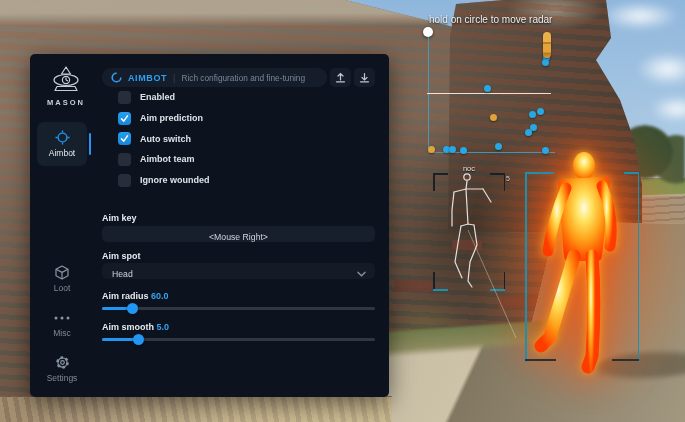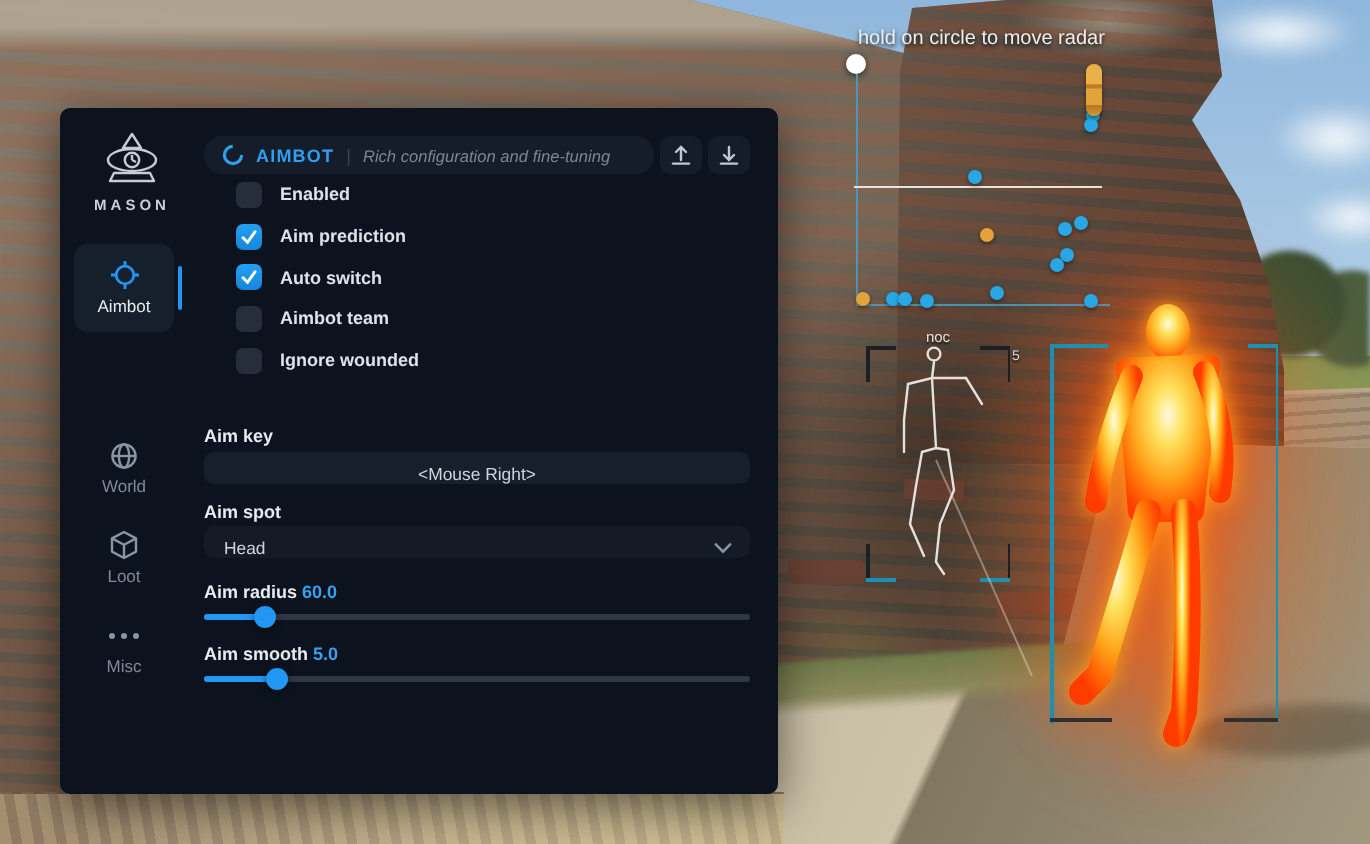--- a/index.html
+++ b/index.html
@@ -91,21 +91,21 @@
   .nav-item.active{background:#161f2c;color:#e6ebf0;}
   .nav-item.active .nav-ic{color:#2196f3;}
   .nav-item.active::after{content:"";position:absolute;right:-4px;top:11px;width:2.5px;height:22px;background:#2196f3;border-radius:2px;}
   .nav-ic{color:#8a95a2;height:15px;display:flex;align-items:center;}
   .nav-label{font-size:8.5px;}
   .main{position:absolute;left:72px;top:0;width:273px;height:343px;}
   .hdr{position:absolute;top:14px;left:0;width:273px;height:19px;display:flex;gap:3px;}
   .hdr-bar{width:225px;height:19px;background:#151d2a;border-radius:9px;display:flex;align-items:center;padding:0 9px;gap:6px;}
   .hdr-title{color:#2f9ff0;font-weight:bold;font-size:9px;letter-spacing:.6px;}
   .hdr-sep{color:#3a4452;}
-  .hdr-sub{color:#7a8694;font-size:8.3px;white-space:nowrap;font-style:italic;}
+  .hdr-sub{color:#7a8694;font-size:8.3px;white-space:nowrap;}
   .hdr-btn{width:21px;height:19px;background:#151d2a;border-radius:5px;display:flex;align-items:center;justify-content:center;color:#c0c8d2;cursor:pointer;}
   .cbs{position:absolute;top:33px;left:0;width:273px;}
   .cb-row{display:flex;align-items:center;height:20.7px;gap:9px;cursor:pointer;margin-left:16px;}
   .cb{width:13px;height:13px;border-radius:3.5px;background:#252e3a;display:flex;align-items:center;justify-content:center;}
   .cb svg{visibility:hidden;}
   .cb-row.checked .cb{background:linear-gradient(180deg,#259ff2,#1686d9);}
   .cb-row.checked .cb svg{visibility:visible;}
   .cb-label{font-weight:600;color:#dde3e9;}
   .flabel{position:absolute;left:0;font-weight:bold;color:#e6ebf0;}
   .fvalue{color:#38a1f0;font-weight:bold;}
@@ -243,32 +243,20 @@
         <span class="nav-ic">
           <svg width="15" height="15" viewBox="0 0 15 15">
               <g stroke="currentColor" stroke-width="1.4" fill="none">
                 <circle cx="7.5" cy="7.5" r="4.4"></circle>
                 <path d="M7.5,0.5 V2.6 M7.5,12.4 V14.5 M0.5,7.5 H2.6 M12.4,7.5 H14.5"></path>
               </g>
             </svg>
         </span>
         <span class="nav-label">Aimbot</span>
       </div>
-      <div class="nav-item" style="top:158px;">
-        <span class="nav-ic">
-          <svg width="14" height="14" viewBox="0 0 14 14">
-              <g stroke="currentColor" stroke-width="1.2" fill="none">
-                <circle cx="7" cy="7" r="5.8"></circle>
-                <ellipse cx="7" cy="7" rx="2.6" ry="5.8"></ellipse>
-                <path d="M1.2,7 H12.8"></path>
-              </g>
-            </svg>
-        </span>
-        <span class="nav-label">World</span>
-      </div>
       <div class="nav-item" style="top:203px;">
         <span class="nav-ic">
           <svg width="14" height="15" viewBox="0 0 14 15">
               <g stroke="currentColor" stroke-width="1.2" fill="none" stroke-linejoin="round">
                 <path d="M7,1 L13,4.2 V10.8 L7,14 L1,10.8 V4.2 Z"></path>
                 <path d="M1,4.2 L7,7.4 L13,4.2 M7,7.4 V14"></path>
               </g>
             </svg>
         </span>
         <span class="nav-label">Loot</span>
@@ -278,20 +266,32 @@
           <svg width="16" height="4" viewBox="0 0 16 4">
               <g fill="currentColor">
                 <circle cx="2" cy="2" r="1.5"></circle>
                 <circle cx="8" cy="2" r="1.5"></circle>
                 <circle cx="14" cy="2" r="1.5"></circle>
               </g>
             </svg>
         </span>
         <span class="nav-label">Misc</span>
       </div>
+      <div class="nav-item" style="top:293px;">
+        <span class="nav-ic">
+          <svg width="15" height="15" viewBox="0 0 15 15">
+              <g stroke="currentColor" fill="none">
+                <circle cx="7.5" cy="7.5" r="5" stroke-width="2.6" stroke-dasharray="2.4 2.85"></circle>
+                <circle cx="7.5" cy="7.5" r="4.6" stroke-width="1.1"></circle>
+                <circle cx="7.5" cy="7.5" r="1.8" stroke-width="1.2"></circle>
+              </g>
+            </svg>
+        </span>
+        <span class="nav-label">Settings</span>
+      </div>
     </div>
 
     <div class="main">
       <div class="hdr">
         <div class="hdr-bar">
           <svg width="11" height="11" viewBox="0 0 11 11">
               <circle cx="5.5" cy="5.5" r="4.3" stroke="#2f9ff0" stroke-width="1.6" fill="none" stroke-dasharray="20 7"></circle>
             </svg>
           <span class="hdr-title">AIMBOT</span>
           <span class="hdr-sep">|</span>

